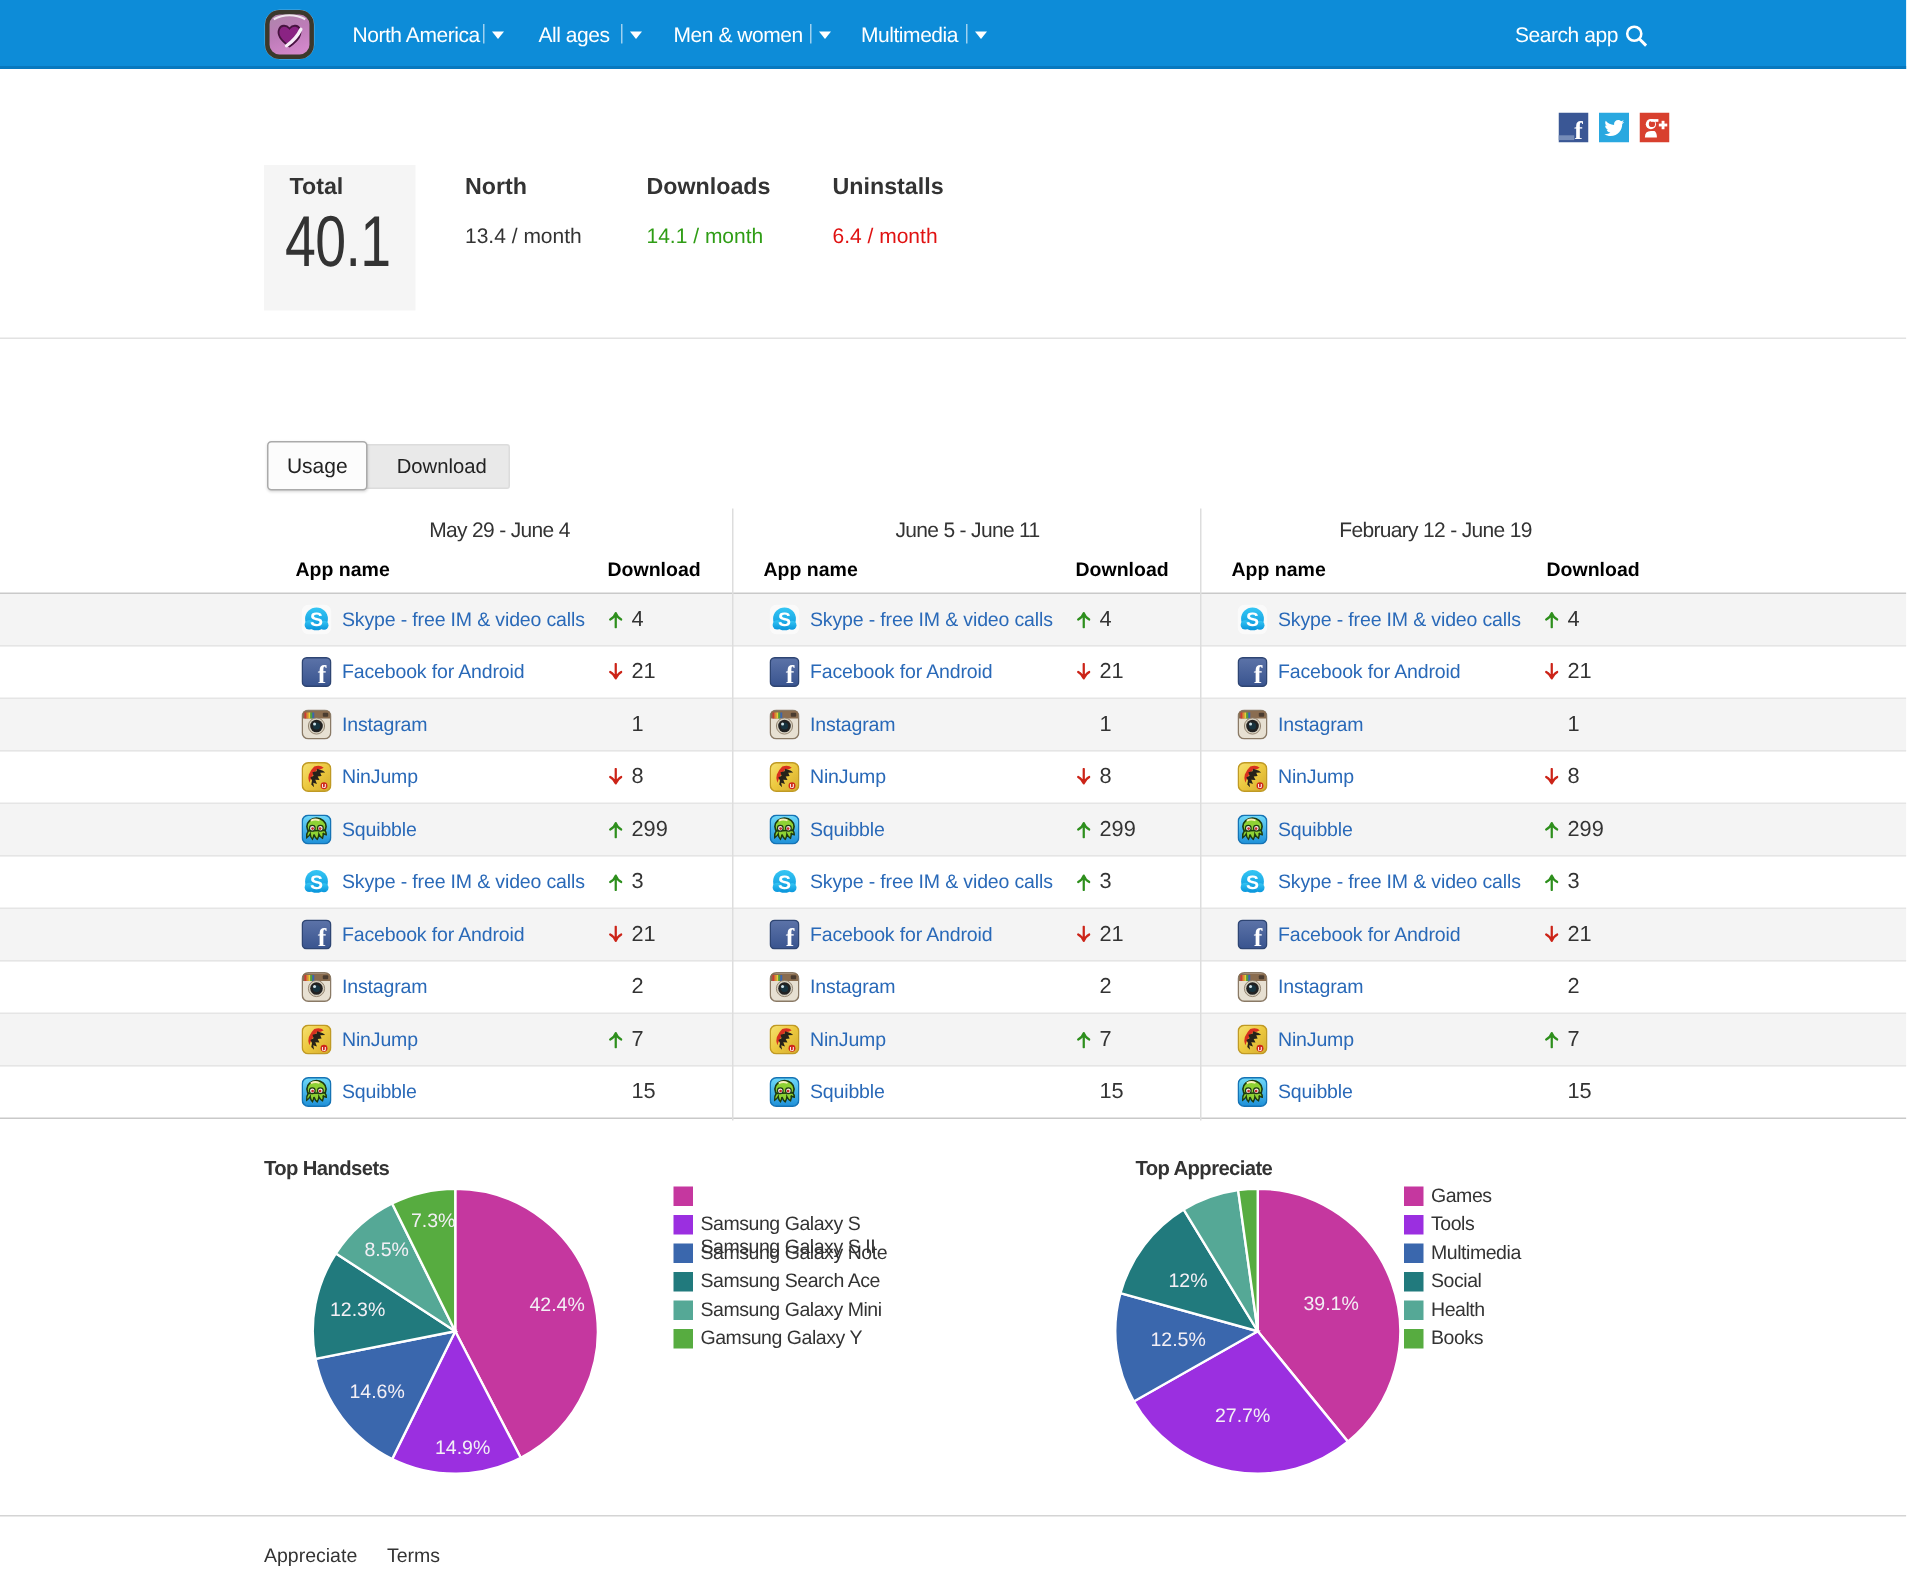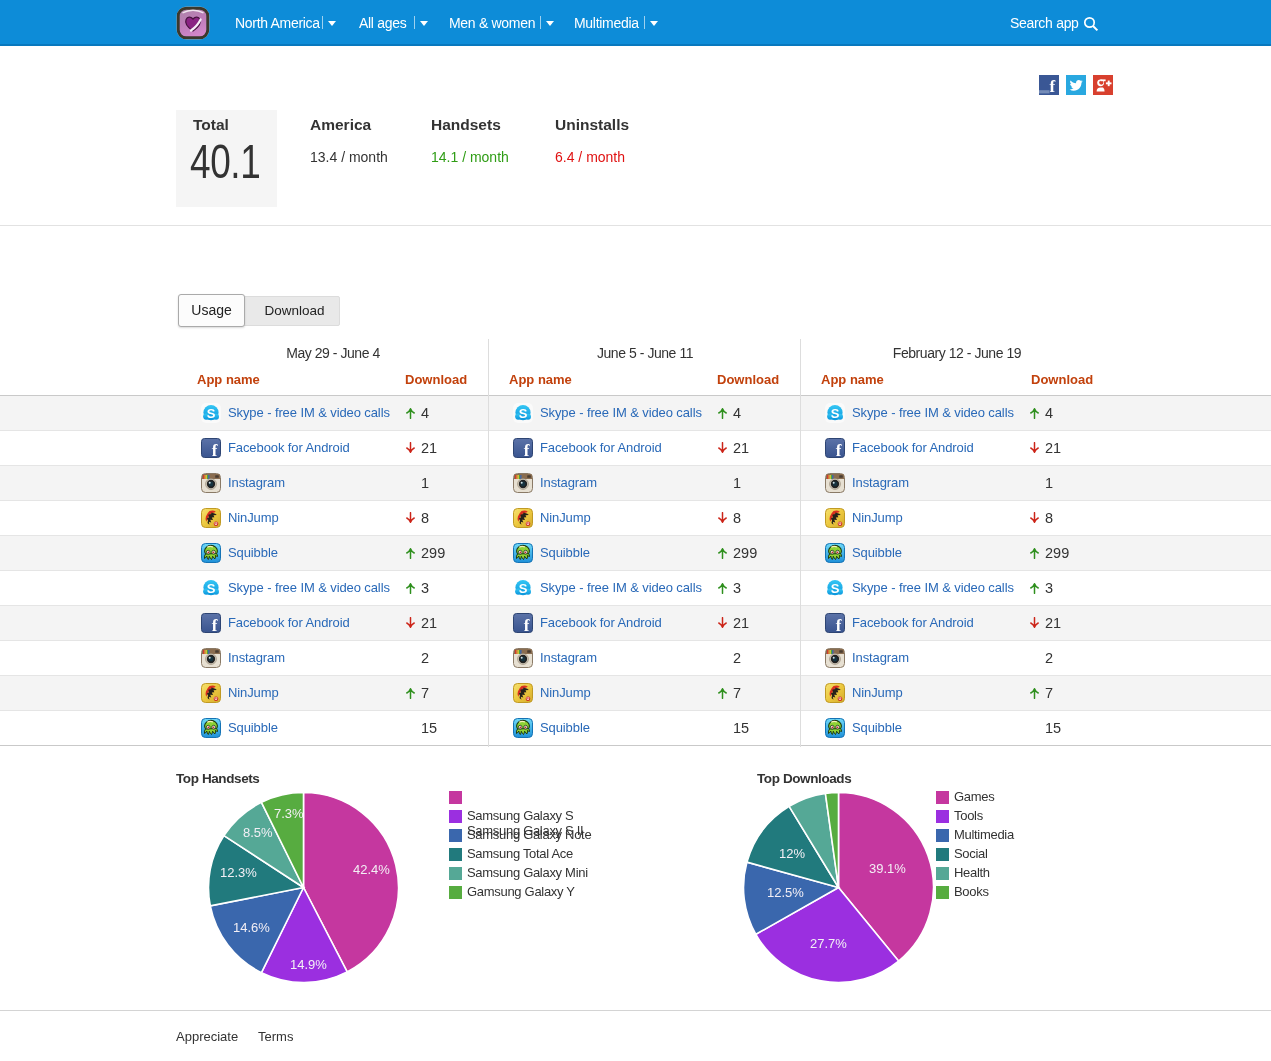--- a/index.html
+++ b/index.html
@@ -14,21 +14,21 @@
 .totbox { position:absolute; left:176px; top:110px; width:101px; height:97px; background:#f5f5f5; }
 .stath { position:absolute; top:116px; font-size:15.5px; font-weight:bold; color:#333; }
 .statv { position:absolute; top:149px; font-size:14px; color:#333; }
 .big { position:absolute; left:190px; top:134px; font-size:48px; color:#333; transform:scaleX(0.77); transform-origin:0 0; letter-spacing:-0.5px; }
 .hline { position:absolute; left:0; width:1271px; height:1px; background:#e2e2e2; }
 h2 { position:absolute; left:176px; top:253px; font-size:24px; font-weight:normal; color:#4f4f4f; letter-spacing:-0.9px; }
 .tabbg { position:absolute; left:180px; top:296px; width:160px; height:30px; background:#e9e9e9; border:1px solid #dcdcdc; border-radius:2px; }
 .tabact { position:absolute; left:178px; top:294px; width:67px; height:33px; background:#fcfcfc; border:1px solid #aaa; border-radius:3px; box-shadow:0 1px 2px rgba(0,0,0,0.15); text-align:center; line-height:31px; font-size:14px; color:#222; }
 .tabin { position:absolute; left:247px; top:296px; width:95px; text-align:center; line-height:30px; font-size:13.5px; color:#222; }
 .wkhead { position:absolute; top:345px; width:312px; text-align:center; font-size:14px; letter-spacing:-0.45px; color:#333; }
-.colhead { position:absolute; top:372px; font-size:13px; font-weight:bold; color:#c2410c; }
+.colhead { position:absolute; top:372px; font-size:13px; font-weight:bold; color:#000000; }
 .vsep { position:absolute; top:339px; width:1px; height:408px; background:#ddd; }
 .tr { position:absolute; left:0; width:1271px; height:35px; border-bottom:1px solid #e5e5e5; }
 .tr.odd { background:#f4f4f4; }
 .ic { position:absolute; top:7px; width:20px; height:20px; }
 .app { position:absolute; top:0; line-height:34px; font-size:13px; letter-spacing:-0.1px; color:#2969b8; }
 .arrsvg { position:absolute; top:11px; }
 .val { position:absolute; top:0; line-height:34px; font-size:14.5px; color:#333; }
 .ptitle { position:absolute; top:771px; font-size:13.5px; letter-spacing:-0.4px; font-weight:bold; color:#333;text-align:right; }
 .pie { position:absolute; top:792px; }
 .lsq { position:absolute; width:13px; height:13px; }
@@ -83,22 +83,22 @@
 <rect width="20" height="20" fill="#d8402e"></rect>
 <circle cx="7.6" cy="7.8" r="3.4" fill="#fff"></circle>
 <circle cx="8.3" cy="7.6" r="2.1" fill="#d8402e"></circle>
 <rect x="7.4" y="4.4" width="5.2" height="1.8" fill="#fff"></rect>
 <path d="M3.6 16.6 Q3.6 12.4 7.6 12.4 L10 12.4 Q11.6 13.5 11.6 16.6 Z" fill="#fff"></path>
 <rect x="12.9" y="7.4" width="5.6" height="1.9" fill="#fff"></rect>
 <rect x="14.75" y="5.55" width="1.9" height="5.6" fill="#fff"></rect>
 </svg></span>
   <div class="totbox"></div>
   <span class="stath" style="left:193px">Total</span>
-  <span class="stath" style="left:310px">America</span>
-  <span class="stath" style="left:431px">Handsets</span>
+  <span class="stath" style="left:310px">North</span>
+  <span class="stath" style="left:431px">Downloads</span>
   <span class="stath" style="left:555px">Uninstalls</span>
   <span class="big">40.1</span>
   <span class="statv" style="left:310px">13.4 / month</span>
   <span class="statv" style="left:431px;color:#2f9d15">14.1 / month</span>
   <span class="statv" style="left:555px;color:#e01212">6.4 / month</span>
   <div class="hline" style="top:225px"></div>
   <div class="tabbg"></div>
   <span class="tabin">Download</span>
   <div class="tabact">Usage</div>
   <span class="wkhead" style="left:177px">May 29 - June 4</span>
@@ -652,21 +652,21 @@
 <circle cx="7.4" cy="9.4" r="0.9" fill="#c42b2b"></circle>
 <circle cx="12.4" cy="9.4" r="0.9" fill="#c42b2b"></circle>
 <path d="M6.2 4.2 Q9 2.6 12 4" stroke="#f8f0b8" stroke-width="1.2" fill="none"></path>
 </svg></span>
       <span class="app" style="left:852px">Squibble</span>
       <span class="val" style="left:1045px">15</span>
     </div>
   <div class="vsep" style="left:488px"></div>
   <div class="vsep" style="left:800px"></div>
   <span class="ptitle" style="left:176px">Top Handsets</span>
-  <span class="ptitle" style="left:757px">Top Downloads</span>
+  <span class="ptitle" style="left:757px">Top Appreciate</span>
   <svg class="pie" style="left:208px" width="191" height="191" viewBox="0 0 191 191">
       <path d="M95.5,95.5 L95.50,0.50 A95,95 0 0 1 139.16,179.87 Z" fill="#c5379f" stroke="#fff" stroke-width="1.6"></path>
 <path d="M95.5,95.5 L139.16,179.87 A95,95 0 0 1 53.44,180.68 Z" fill="#9b2fe0" stroke="#fff" stroke-width="1.6"></path>
 <path d="M95.5,95.5 L53.44,180.68 A95,95 0 0 1 2.30,113.89 Z" fill="#3a67ad" stroke="#fff" stroke-width="1.6"></path>
 <path d="M95.5,95.5 L2.30,113.89 A95,95 0 0 1 15.93,43.59 Z" fill="#217a7d" stroke="#fff" stroke-width="1.6"></path>
 <path d="M95.5,95.5 L15.93,43.59 A95,95 0 0 1 53.44,10.32 Z" fill="#55a896" stroke="#fff" stroke-width="1.6"></path>
 <path d="M95.5,95.5 L53.44,10.32 A95,95 0 0 1 95.50,0.50 Z" fill="#57ac40" stroke="#fff" stroke-width="1.6"></path>
 <text x="145" y="82" fill="#f3eff5" font-size="13" font-family="Liberation Sans, sans-serif">42.4%</text>
 <text x="82" y="177" fill="#f3eff5" font-size="13" font-family="Liberation Sans, sans-serif">14.9%</text>
 <text x="25" y="140" fill="#f3eff5" font-size="13" font-family="Liberation Sans, sans-serif">14.6%</text>
@@ -686,21 +686,21 @@
 <text x="24" y="105" fill="#f3eff5" font-size="13" font-family="Liberation Sans, sans-serif">12.5%</text>
 <text x="36" y="66" fill="#f3eff5" font-size="13" font-family="Liberation Sans, sans-serif">12%</text>
     </svg>
   <span class="lsq" style="left:449px;top:791px;background:#c5379f"></span>
 <span class="ltx" style="left:467px;top:823px">Samsung Galaxy S II</span>
 <span class="lsq" style="left:449px;top:810px;background:#9b2fe0"></span>
 <span class="ltx" style="left:467px;top:808px">Samsung Galaxy S</span>
 <span class="lsq" style="left:449px;top:829px;background:#3a67ad"></span>
 <span class="ltx" style="left:467px;top:827px">Samsung Galaxy Note</span>
 <span class="lsq" style="left:449px;top:848px;background:#217a7d"></span>
-<span class="ltx" style="left:467px;top:846px">Samsung Total Ace</span>
+<span class="ltx" style="left:467px;top:846px">Samsung Search Ace</span>
 <span class="lsq" style="left:449px;top:867px;background:#55a896"></span>
 <span class="ltx" style="left:467px;top:865px">Samsung Galaxy Mini</span>
 <span class="lsq" style="left:449px;top:886px;background:#57ac40"></span>
 <span class="ltx" style="left:467px;top:884px">Gamsung Galaxy Y</span>
   <span class="lsq" style="left:936px;top:791px;background:#c5379f"></span>
 <span class="ltx" style="left:954px;top:789px">Games</span>
 <span class="lsq" style="left:936px;top:810px;background:#9b2fe0"></span>
 <span class="ltx" style="left:954px;top:808px">Tools</span>
 <span class="lsq" style="left:936px;top:829px;background:#3a67ad"></span>
 <span class="ltx" style="left:954px;top:827px">Multimedia</span>

